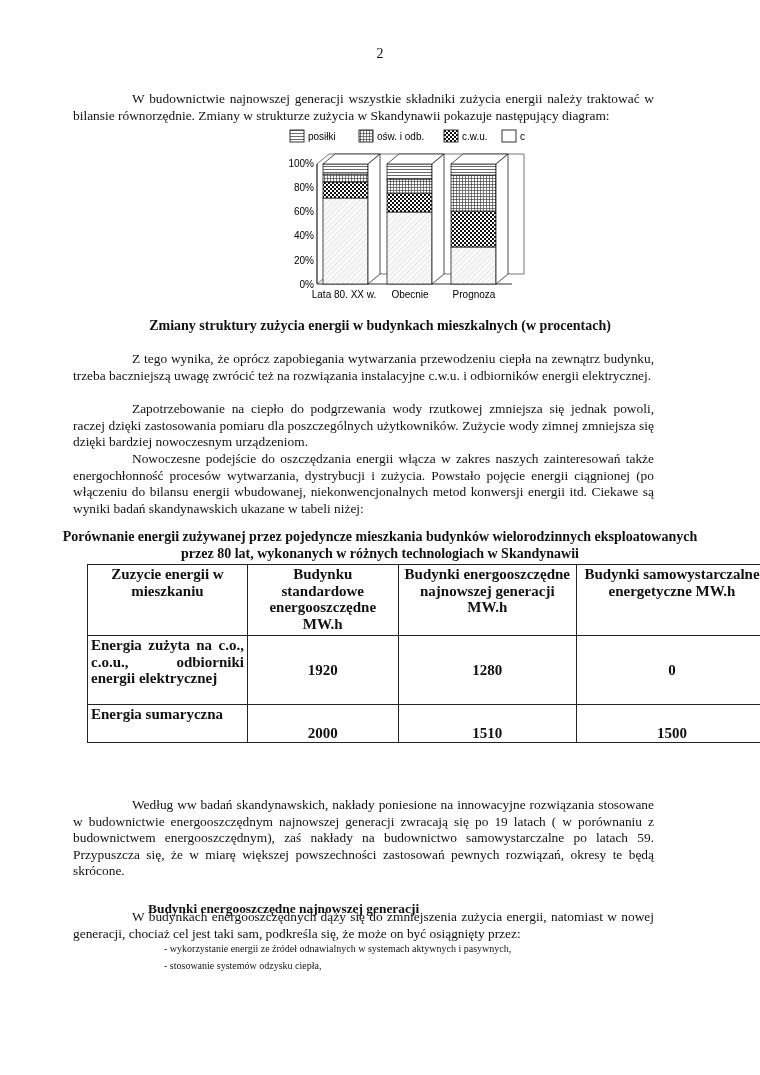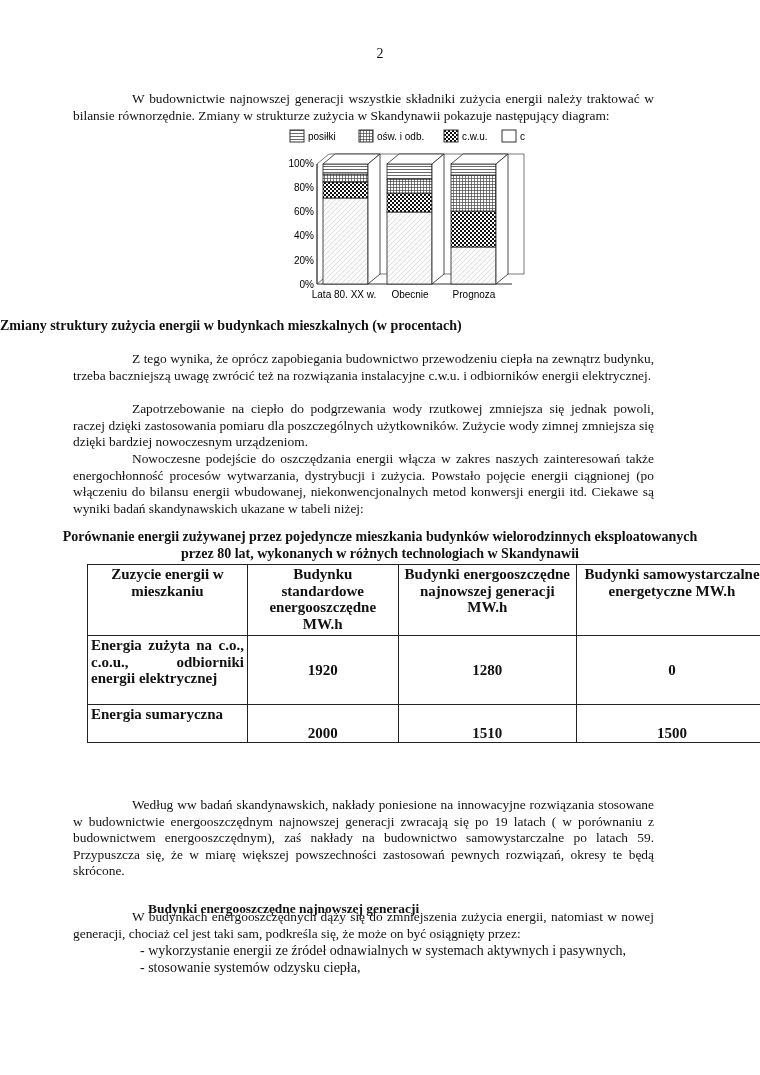--- a/index.html
+++ b/index.html
@@ -3,33 +3,33 @@
 <meta charset="utf-8">
 <style>
   html, body { margin:0; padding:0; background:#ffffff; }
   body { width:760px; height:1075px; position:relative; overflow:hidden;
          font-family:"Liberation Serif", "DejaVu Serif", serif; color:#111; }
   .page-num { position:absolute; top:46px; left:0; width:760px; text-align:center; font-size:14px; }
   .para { position:absolute; left:73px; width:581px; font-size:13.4px; line-height:16.6px;
           text-align:justify; margin:0; }
   .para .indent { display:inline-block; width:59px; }
   .chart-wrap { position:absolute; left:284px; top:126px; width:246px; height:188px; }
-  .caption { position:absolute; top:318px; left:0; width:760px; text-align:left;
+  .caption { position:absolute; top:318px; left:0; width:760px; text-align:center;
              font-weight:bold; font-size:14px; }
   .tbl-title { position:absolute; top:528px; left:60px; width:640px; text-align:center;
                font-weight:bold; font-size:14px; line-height:17px; }
   table.cmp { position:absolute; top:564px; left:87px; width:681px; border-collapse:collapse;
               font-weight:bold; font-size:15px; line-height:16.5px; }
   table.cmp td, table.cmp th { border:1px solid #222; padding:1px 3px; }
   table.cmp th { text-align:center; vertical-align:top; font-weight:bold; height:68px; }
   table.cmp td.lbl { text-align:justify; vertical-align:top; }
   table.cmp td.val { text-align:center; vertical-align:bottom; }
   table.cmp td.val.mid { vertical-align:middle; }
   .subhead { position:absolute; left:148px; top:893px; font-weight:bold; font-size:13.4px;margin-top:8px; }
-  .list-item { position:absolute; left:140px; font-size:14px; }
+  .list-item { position:absolute; left:164px; font-size:10px; }
 </style>
 </head>
 <body>
 
 <div class="page-num">2</div>
 
 <p class="para" style="top:91px;"><span class="indent"></span><span>W budownictwie najnowszej generacji wszystkie składniki zużycia energii należy traktować w bilansie równorzędnie. Zmiany w strukturze zużycia w Skandynawii pokazuje następujący diagram:</span></p>
 
 <div class="chart-wrap">
   <svg width="246" height="188" viewBox="0 0 246 188" xmlns="http://www.w3.org/2000/svg">
@@ -104,21 +104,21 @@
     <g font-size="10" font-family="Liberation Sans, sans-serif" text-anchor="middle">
       <text x="60" y="172">Lata 80. XX w.</text>
       <text x="126" y="172">Obecnie</text>
       <text x="190" y="172">Prognoza</text>
     </g>
   </svg>
 </div>
 
 <div class="caption">Zmiany struktury zużycia energii w budynkach mieszkalnych (w procentach)</div>
 
-<p class="para" style="top:351px;"><span class="indent"></span><span>Z tego wynika, że oprócz zapobiegania budownictwo przewodzeniu ciepła na zewnątrz budynku, trzeba baczniejszą uwagę zwrócić też na rozwiązania instalacyjne c.w.u. i odbiorników energii elektrycznej.</span></p>
+<p class="para" style="top:351px;"><span class="indent"></span><span>Z tego wynika, że oprócz zapobiegania wytwarzania przewodzeniu ciepła na zewnątrz budynku, trzeba baczniejszą uwagę zwrócić też na rozwiązania instalacyjne c.w.u. i odbiorników energii elektrycznej.</span></p>
 <p class="para" style="top:401px;"><span class="indent"></span><span>Zapotrzebowanie na ciepło do podgrzewania wody rzutkowej zmniejsza się jednak powoli, raczej dzięki zastosowania pomiaru dla poszczególnych użytkowników. Zużycie wody zimnej zmniejsza się dzięki bardziej nowoczesnym urządzeniom.</span></p>
 <p class="para" style="top:451px;"><span class="indent"></span><span>Nowoczesne podejście do oszczędzania energii włącza w zakres naszych zainteresowań także energochłonność procesów wytwarzania, dystrybucji i zużycia. Powstało pojęcie energii ciągnionej (po włączeniu do bilansu energii wbudowanej, niekonwencjonalnych metod konwersji energii itd. Ciekawe są wyniki badań skandynawskich ukazane w tabeli niżej:</span></p>
 
 <div class="tbl-title">Porównanie energii zużywanej przez pojedyncze mieszkania budynków wielorodzinnych eksploatowanych przez 80 lat, wykonanych w różnych technologiach w Skandynawii</div>
 
 <table class="cmp">
   <colgroup>
       <col style="width:139px">
       <col style="width:131px">
       <col style="width:155px">

